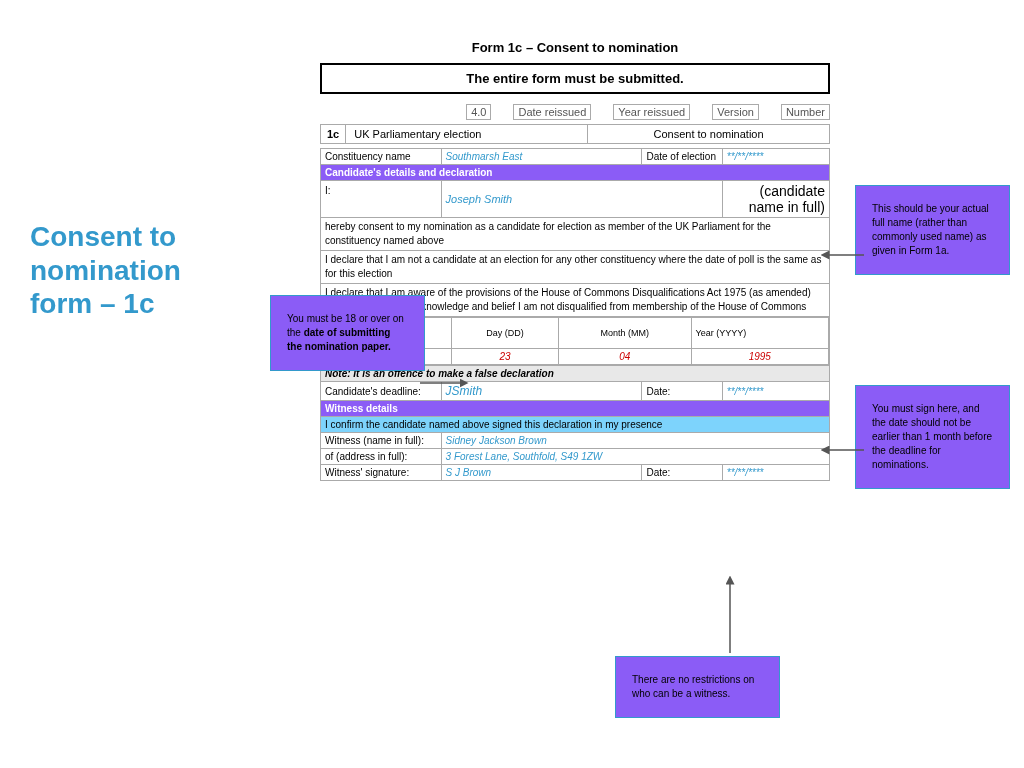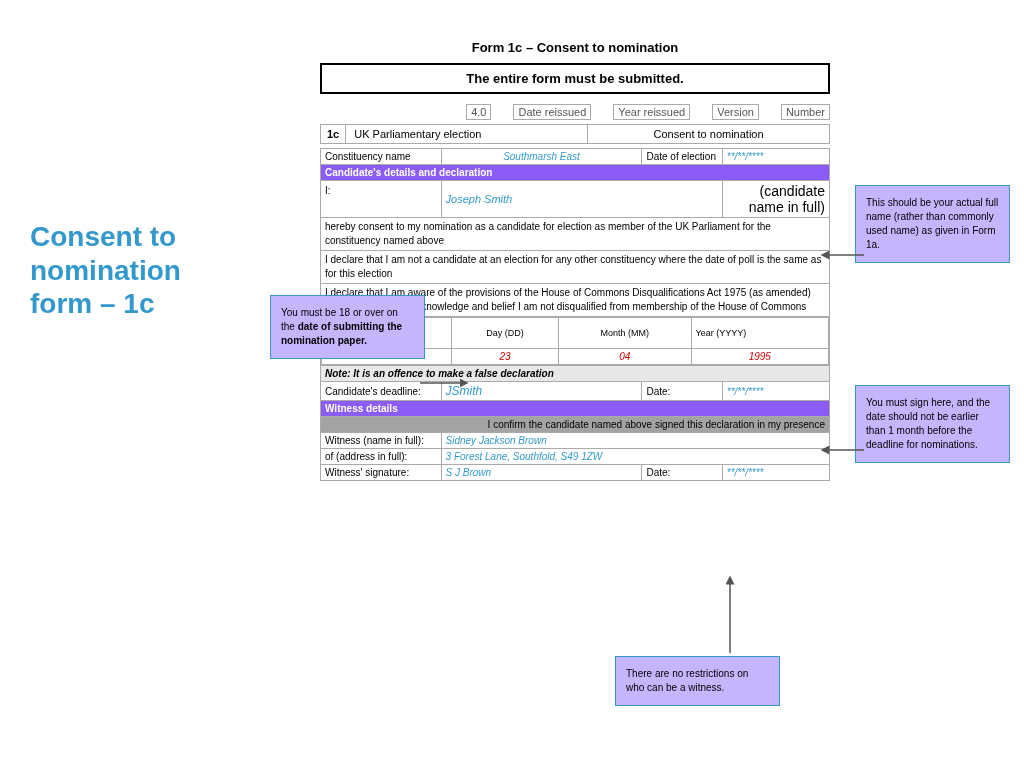--- a/index.html
+++ b/index.html
@@ -99,23 +99,23 @@
       font-weight: bold;
       font-size: 10px;
       padding: 2px 4px;
       font-style: italic;
     }
 
     
     .annotation-box {
       position: absolute;
       border: 1px solid #3399cc;
-      background: #c4b5fd;
-      font-size: 10px;
-      padding: 10px;
+      background: #8b5cf6;
+      font-size: 10px;
+      padding: 16px;
       line-height: 1.4;
       color: #000;
     }
 
     .ann-top-right {
       top: 185px;
       left: 855px;
       width: 155px;
     }
 
@@ -153,23 +153,22 @@
       font-weight: bold;
       font-size: 10px;
     }
     .blue-val {
       color: #3399cc;
       font-style: italic;
     }
 
     
     .confirm-row td {
-      background: #a3a3a3;
-      font-size: 10px;
-      text-align: right;
+      background: #7dd3fc;
+      font-size: 10px;
     }
   </style>
 </head>
 <body>
 
 <div class="left-heading">
   <span>Consent to nomination form – 1c</span>
 </div>
 
 <div class="form-container">
@@ -190,21 +189,21 @@
     <div class="cell-1c">1c</div>
     <div class="cell-election">UK Parliamentary election</div>
     <div class="cell-consent">Consent to nomination</div>
   </div>
 
   <table class="full-form">
 
     <tbody>
         <tr>
       <td class="label-cell" style="width:90px;font-size:10px;">Constituency name</td>
-      <td class="value-cell blue-val" style="width:150px;text-align:center;">Southmarsh East</td>
+      <td class="value-cell blue-val" style="width:150px;">Southmarsh East</td>
       <td style="width:60px;font-size:10px;">Date of election</td>
       <td class="blue-val" style="width:80px;">**/**/****</td>
     </tr>
 
     <tr>
       <td colspan="4" class="section-title">Candidate's details and declaration</td>
     </tr>
 
     <tr>
       <td style="font-size:10px;vertical-align:top;padding-top:4px;">I:</td>

